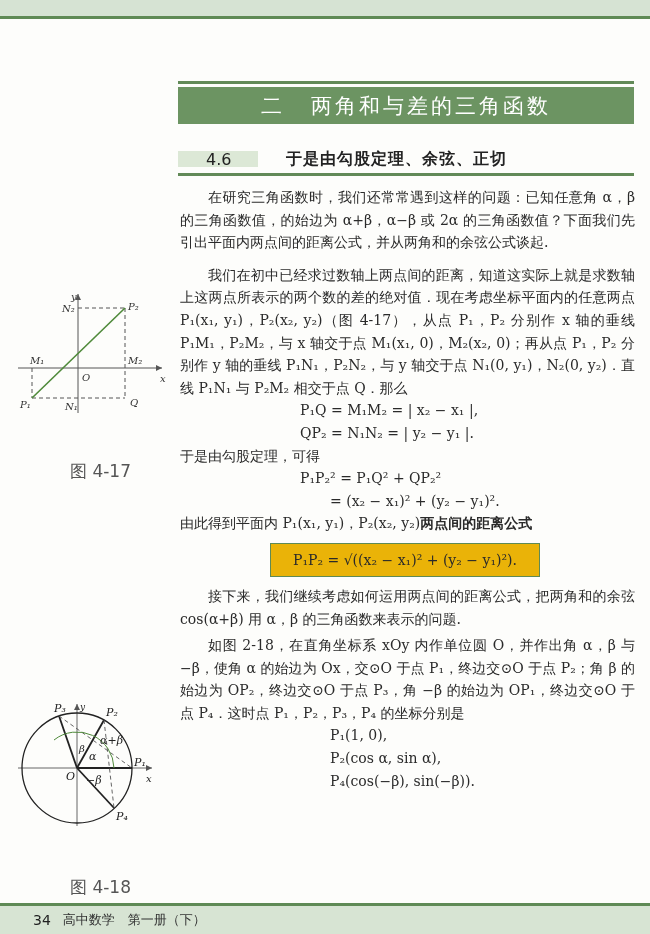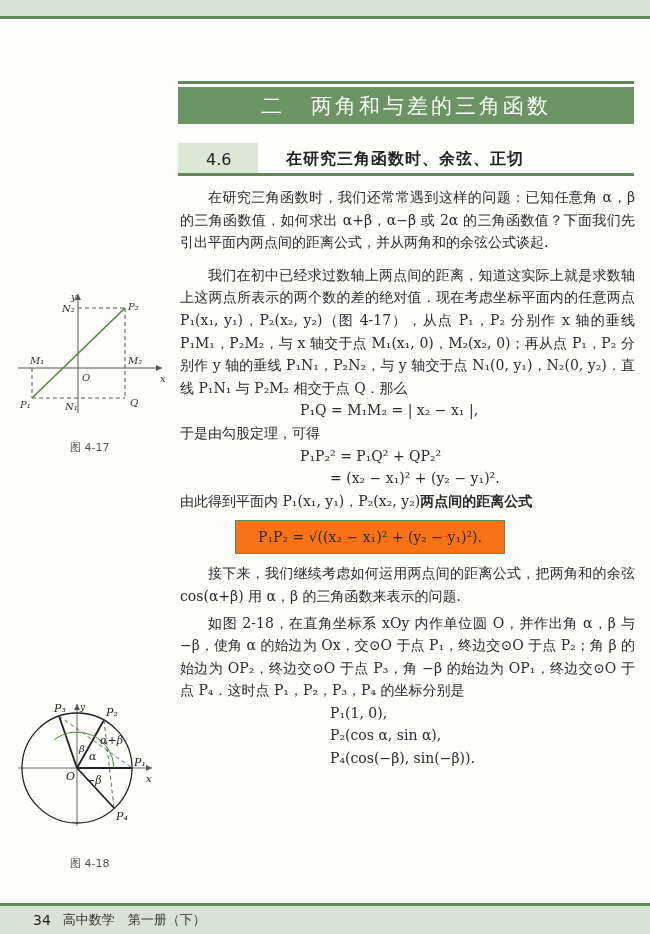--- a/index.html
+++ b/index.html
@@ -5,64 +5,65 @@
   * { margin:0; padding:0; box-sizing:border-box; }
   html, body { width:650px; height:934px; background:#fdfdfb; overflow:hidden; }
   body { position:relative; font-family:"DejaVu Serif", "Liberation Serif", serif; color:#2a2a2a; }
   .top-band { position:absolute; left:0; top:0; width:650px; height:16px; background:#d6e3d3; }
   .top-rule { position:absolute; left:0; top:16px; width:650px; height:3px; background:#5f8a55; }
   .chapter-rule { position:absolute; left:178px; top:81px; width:456px; height:3px; background:#628a58; }
   .chapter-bar { position:absolute; left:178px; top:87px; width:456px; height:37px; background:#6c9462; color:#fff;
     font-family:"DejaVu Sans", sans-serif; font-size:21px; letter-spacing:3px; display:flex; align-items:center; justify-content:center; }
   .chapter-bar .num { margin-right:26px; }
   .section-row { position:absolute; left:178px; top:146px; width:456px; height:26px; display:flex; align-items:center; }
-  .section-num { width:80px; height:32px; background:#dce8d6; font-family:"DejaVu Sans", sans-serif; font-size:16px;
+  .section-num { width:80px; height:16px; background:#dce8d6; font-family:"DejaVu Sans", sans-serif; font-size:16px;
     display:flex; align-items:center; padding-left:28px; color:#222; }
   .section-title { margin-left:28px; font-family:"DejaVu Sans", sans-serif; font-size:16px; font-weight:bold; color:#222; letter-spacing:1px; }
   .section-rule { position:absolute; left:178px; top:173px; width:456px; height:3px; background:#628a58; }
 
   .text { position:absolute; left:180px; width:455px; font-size:14px; line-height:22.6px; color:#2a2a2a; }
   .para { text-indent:2em; text-align:justify; }
   .noindent { text-indent:0; }
   .eq { padding-left:120px; }
   .eq3 { padding-left:150px; }
   .pts { padding-left:150px; }
-  .formula-box { margin:8px 0 8px 55px; width:270px; height:34px; border:1.5px solid #5f8a55; display:flex; align-items:center; justify-content:center; font-size:14px; background:#f97316; }
+  .formula-box { margin:8px 0 8px 90px; width:270px; height:34px; border:1.5px solid #5f8a55; display:flex; align-items:center; justify-content:center; font-size:14px; background:#eab308; }
   .bold-sans { font-family:"DejaVu Sans", sans-serif; font-weight:bold; }
 
   .fig { position:absolute; }
-  .fig-caption { position:absolute; font-size:11px; color:#555; font-family:"DejaVu Sans", sans-serif; }
+  .fig-caption { position:absolute; font-size:17px; color:#555; font-family:"DejaVu Sans", sans-serif;margin-top:20px; }
 
   .footer-rule { position:absolute; left:0; top:903px; width:650px; height:3px; background:#5f8a55; }
   .footer-band { position:absolute; left:0; top:906px; width:650px; height:28px; background:#d7e4d3; display:flex; align-items:center; padding-left:33px; font-family:"DejaVu Sans", sans-serif; font-size:13px; color:#222; }
   .footer-band .page-num { font-size:14px; margin-right:12px; }
   .footer-band .book { color:#333; }
 </style>
 </head>
 <body>
 
 <div class="top-band"></div>
 <div class="top-rule"></div>
 
 <div class="chapter-rule"></div>
 <div class="chapter-bar">
   <span class="num">二</span>
   <span>两角和与差的三角函数</span>
 </div>
 
 <div class="section-row">
   <div class="section-num">4.6</div>
-  <div class="section-title">在研究三角函数时、余弦、正切</div>
+  <div class="section-title">于是由勾股定理、余弦、正切</div>
 </div>
 <div class="section-rule"></div>
 
 <div class="text" style="top:186px;">
-  <p class="para">在研究三角函数时，我们还常常遇到这样的问题：已知任意角 α，β 的三角函数值，如何求出 α+β，α−β 或 2α 的三角函数值？下面我们先引出平面内两点间的距离公式，并从两角和的余弦公式谈起.</p>
+  <p class="para">在研究三角函数时，我们还常常遇到这样的问题：已知任意角 α，β 的三角函数值，的始边为 α+β，α−β 或 2α 的三角函数值？下面我们先引出平面内两点间的距离公式，并从两角和的余弦公式谈起.</p>
   <p class="para" style="margin-top:10px;">我们在初中已经求过数轴上两点间的距离，知道这实际上就是求数轴上这两点所表示的两个数的差的绝对值．现在考虑坐标平面内的任意两点 P₁(x₁, y₁)，P₂(x₂, y₂)（图 4-17），从点 P₁，P₂ 分别作 x 轴的垂线 P₁M₁，P₂M₂，与 x 轴交于点 M₁(x₁, 0)，M₂(x₂, 0)；再从点 P₁，P₂ 分别作 y 轴的垂线 P₁N₁，P₂N₂，与 y 轴交于点 N₁(0, y₁)，N₂(0, y₂)．直线 P₁N₁ 与 P₂M₂ 相交于点 Q．那么</p>
   <p class="eq">P₁Q = M₁M₂ = | x₂ − x₁ |,</p>
+  <p class="eq">QP₂ = N₁N₂ = | y₂ − y₁ |.</p>
   <p class="noindent">于是由勾股定理，可得</p>
   <p class="eq">P₁P₂² = P₁Q² + QP₂²</p>
   <p class="eq3">= (x₂ − x₁)² + (y₂ − y₁)².</p>
   <p class="noindent"><span>由此得到平面内 P₁(x₁, y₁)，P₂(x₂, y₂)</span><span class="bold-sans">两点间的距离公式</span></p>
   <div class="formula-box">
     <span>P₁P₂ = √((x₂ − x₁)² + (y₂ − y₁)²).</span>
   </div>
   <p class="para">接下来，我们继续考虑如何运用两点间的距离公式，把两角和的余弦 cos(α+β) 用 α，β 的三角函数来表示的问题.</p>
   <p class="para" style="margin-top:4px;">如图 2-18，在直角坐标系 xOy 内作单位圆 O，并作出角 α，β 与 −β，使角 α 的始边为 Ox，交⊙O 于点 P₁，终边交⊙O 于点 P₂；角 β 的始边为 OP₂，终边交⊙O 于点 P₃，角 −β 的始边为 OP₁，终边交⊙O 于点 P₄．这时点 P₁，P₂，P₃，P₄ 的坐标分别是</p>
   <p class="pts">P₁(1, 0),</p>

